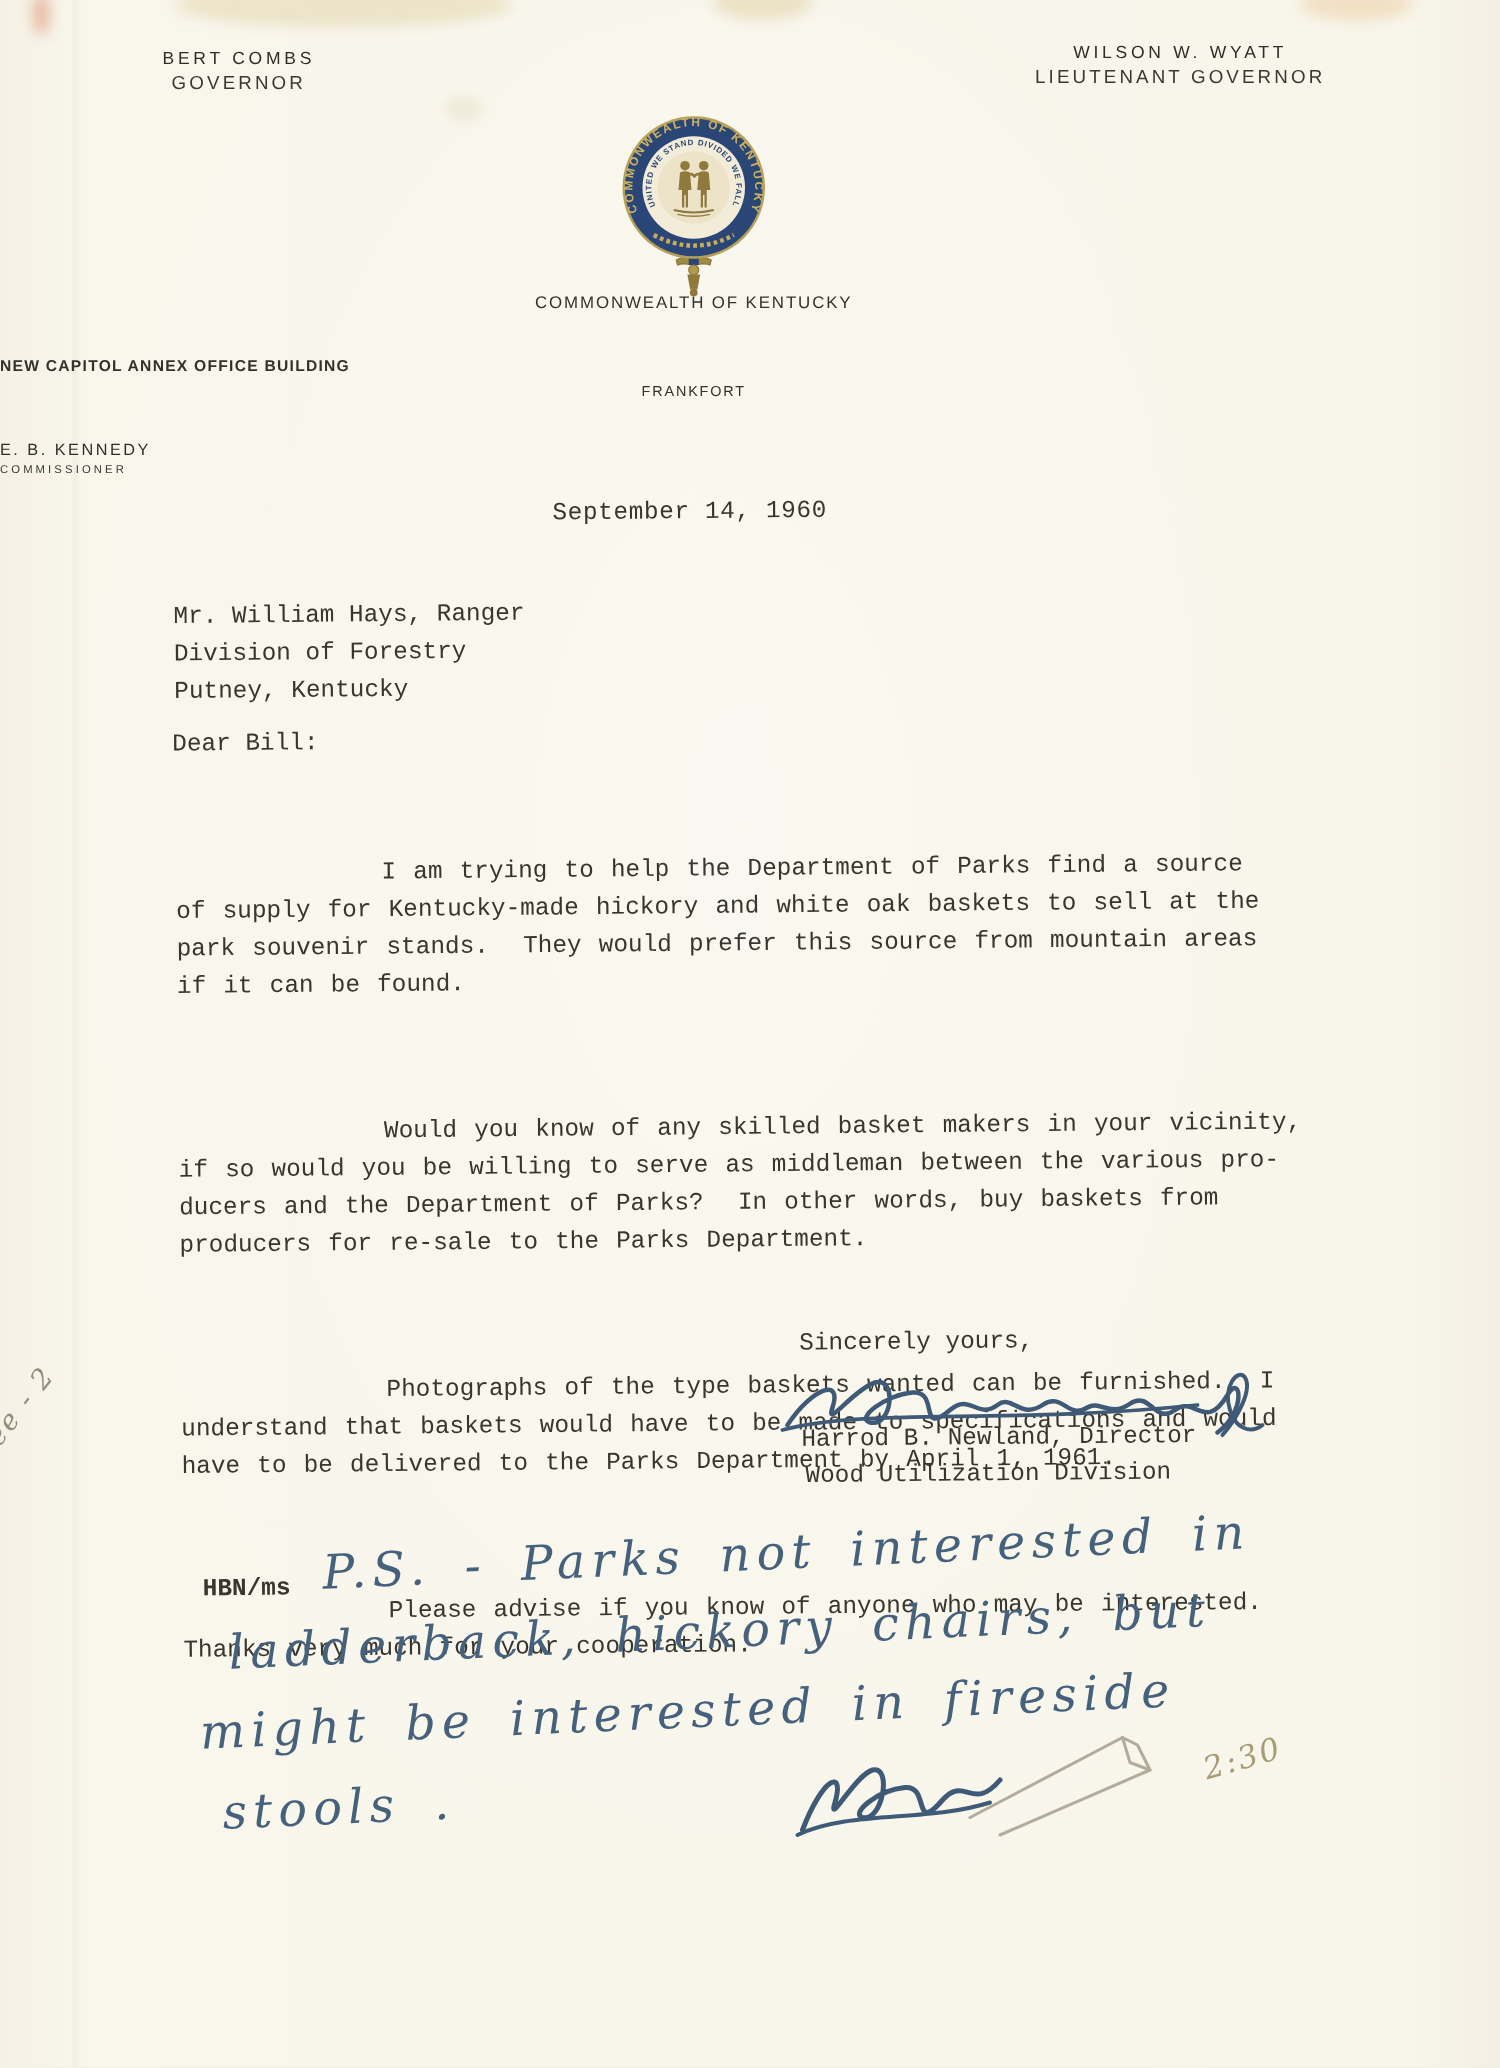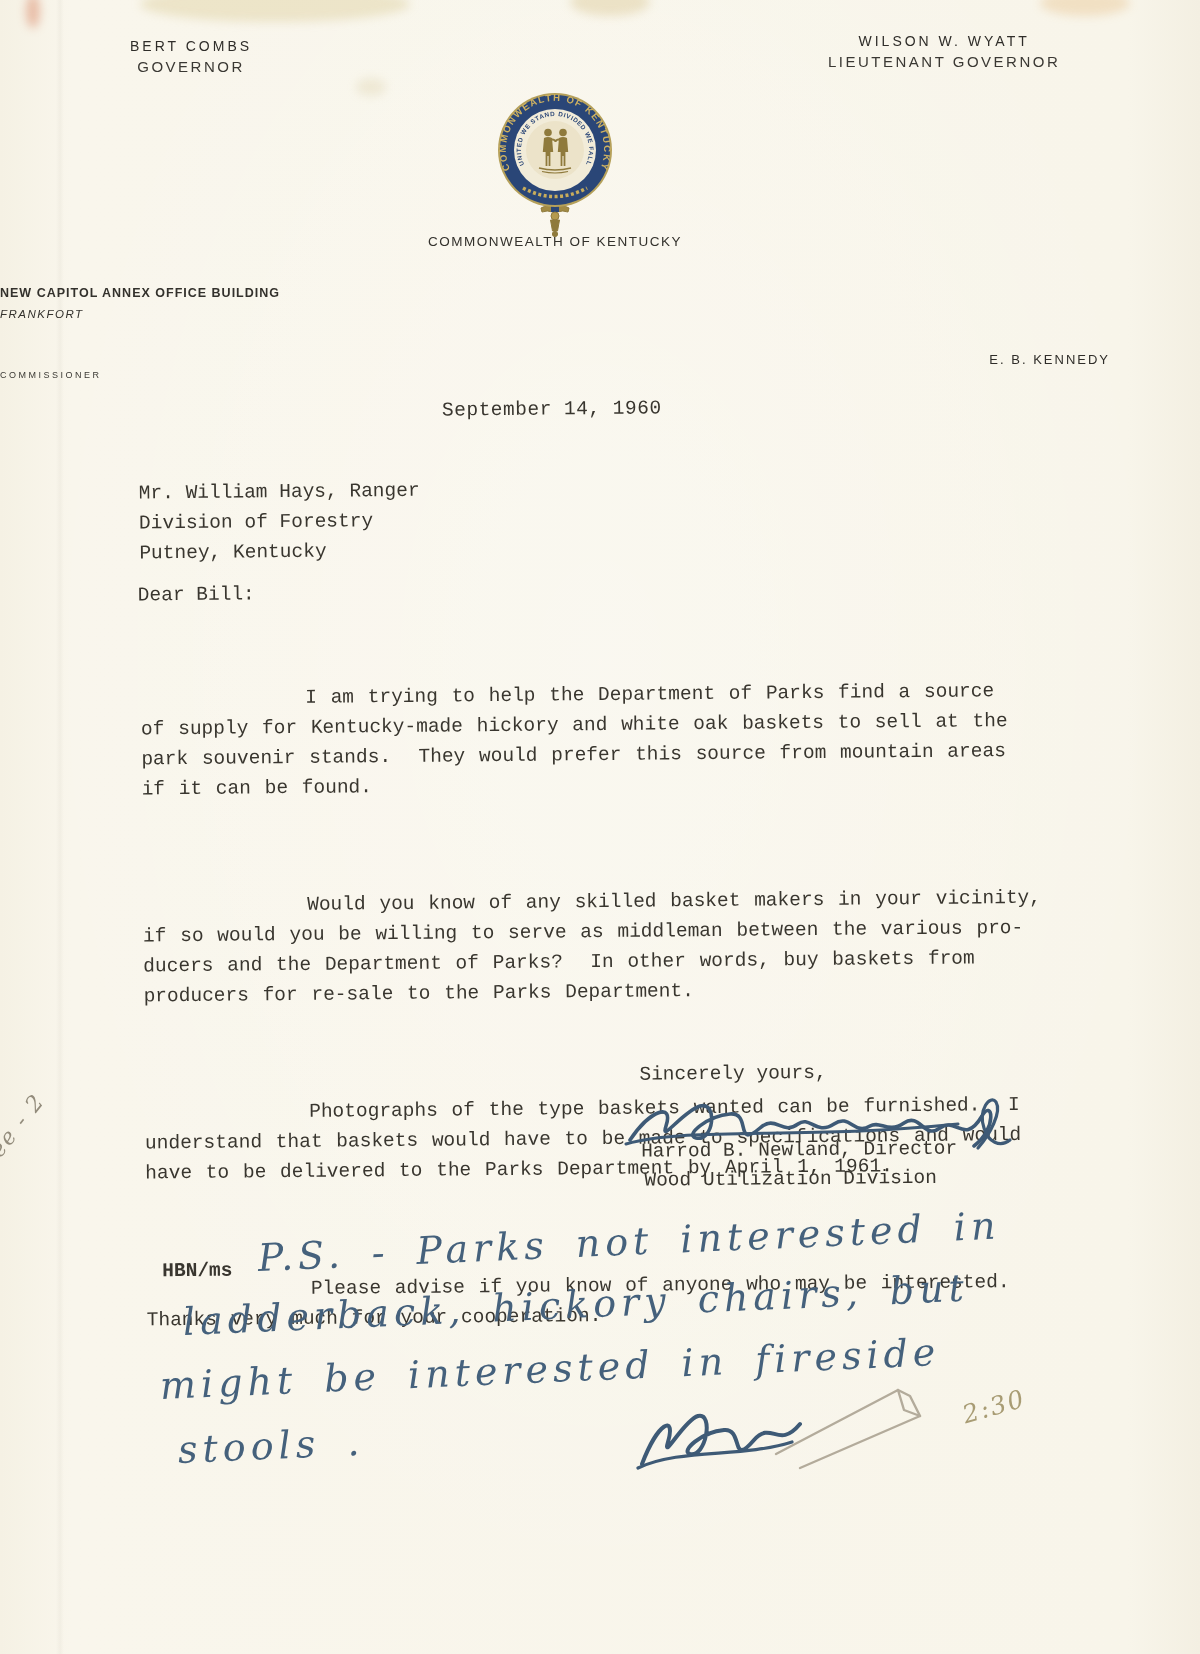--- a/index.html
+++ b/index.html
@@ -32,22 +32,22 @@
   .lh{color:#2e2c28;}
   .gov-block{position:absolute;left:130px;top:38px;text-align:center;}
   .ltgov-block{position:absolute;left:828px;top:33px;text-align:center;}
   .official-name{font-size:14px;letter-spacing:3px;color:#2f2d29;}
   .official-title{font-size:15px;letter-spacing:2.5px;margin-top:4px;color:#3a3833;}
 
   .org-line1{position:absolute;left:0;top:234px;width:1110px;text-align:center;font-size:13.5px;letter-spacing:1.5px;color:#33312c;}
   .org-line2{position:absolute;left:0;top:252px;width:1110px;text-align:center;
     font-family:"DejaVu Serif","Liberation Serif",serif;font-weight:bold;font-size:23px;color:#24221f;}
   .org-line3{position:absolute;left:0;top:286px;width:1110px;font-size:12.5px;letter-spacing:1px;color:#33312c;font-weight:bold;}
-  .org-line4{position:absolute;left:0;top:308px;width:1110px;text-align:left;font-size:11.5px;letter-spacing:1.5px;color:#33312c;font-style:italic;}
-  .comm-name{position:absolute;left:0;top:352px;width:1110px;text-align:right;font-size:13px;letter-spacing:2px;color:#2f2d29;}
+  .org-line4{position:absolute;left:0;top:308px;width:1110px;text-align:center;font-size:11.5px;letter-spacing:1.5px;color:#33312c;}
+  .comm-name{position:absolute;left:0;top:352px;width:1110px;text-align:left;font-size:13px;letter-spacing:2px;color:#2f2d29;}
   .comm-title{position:absolute;left:0;top:370px;width:1110px;text-align:left;font-size:9px;letter-spacing:2.5px;color:#3a3833;}
 
   .seal-wrap{position:absolute;left:487px;top:88px;width:136px;height:152px;}
 
   
   .typed{
     position:absolute;left:0;top:0;width:1200px;height:1654px;
     transform:rotate(-0.55deg);
     font-family:"Liberation Mono","DejaVu Sans Mono",monospace;
     color:#39362f;

